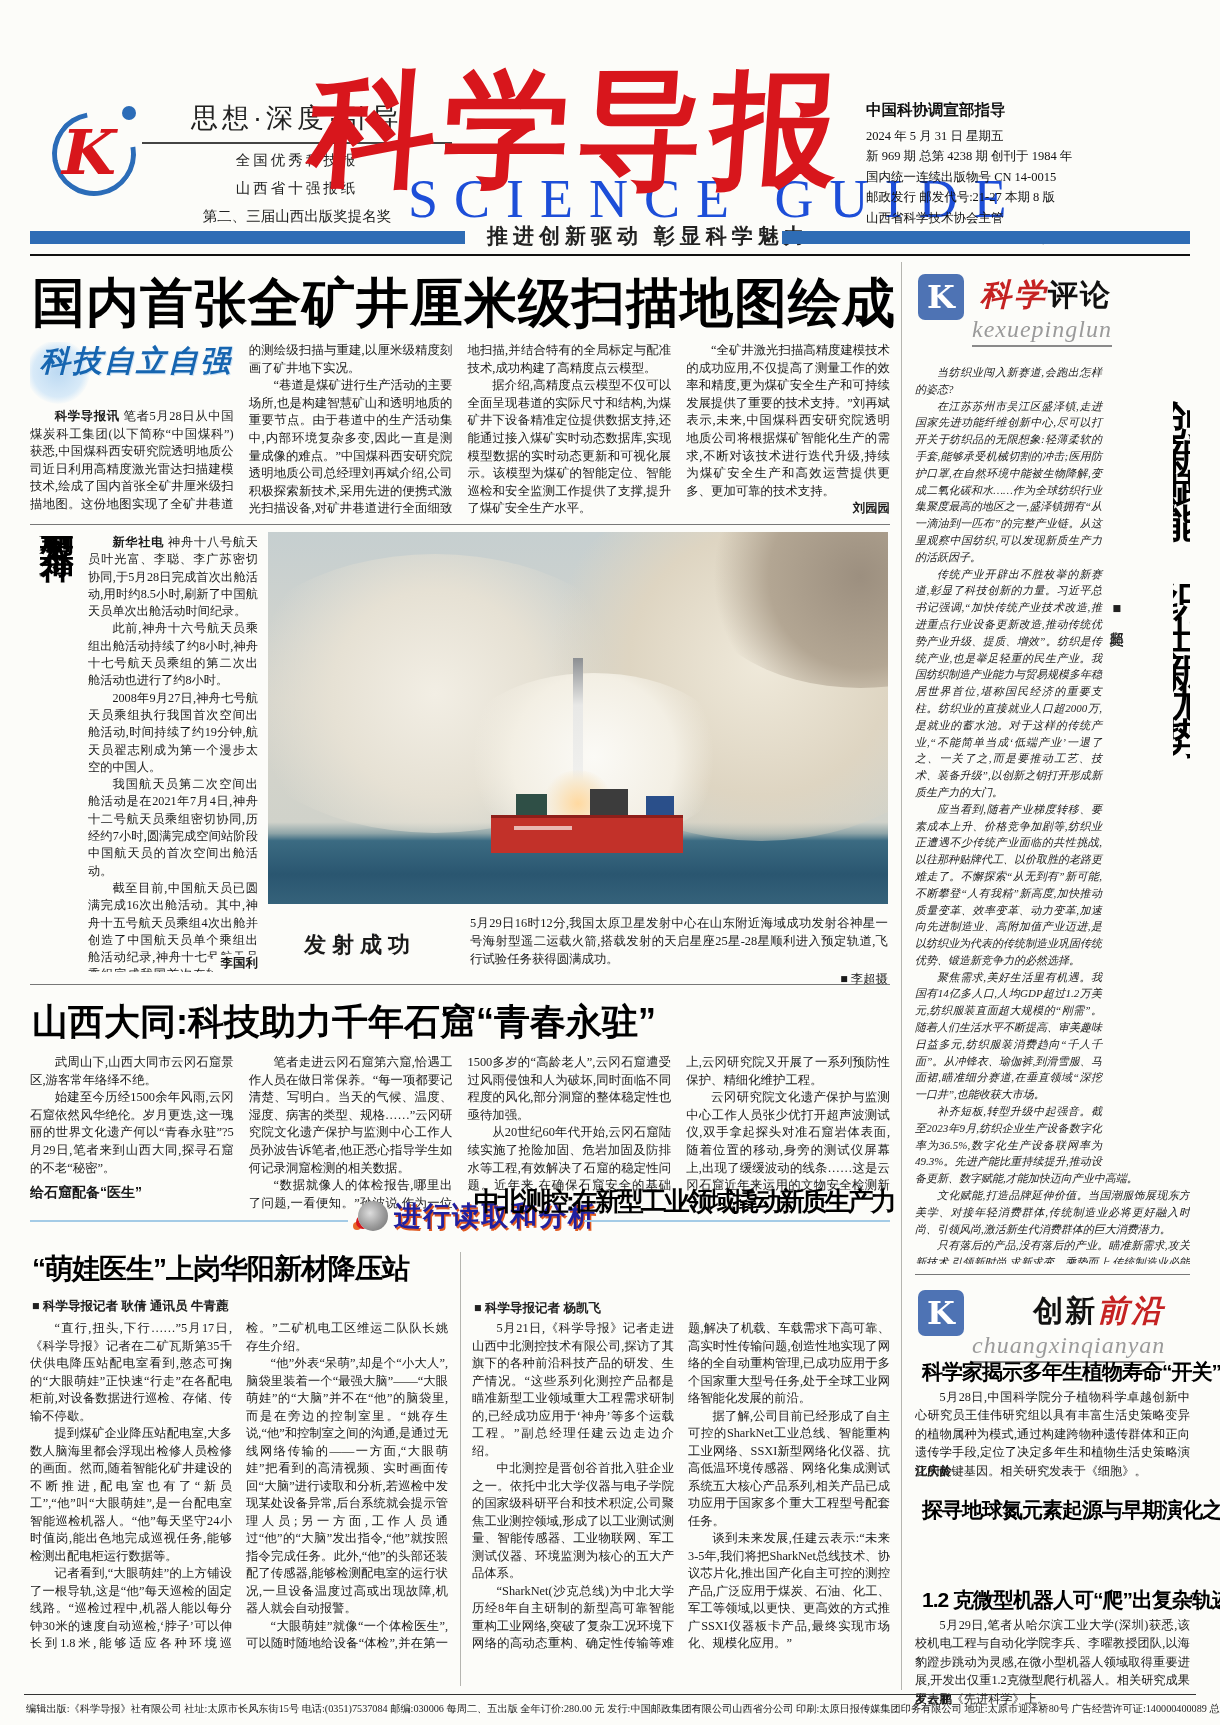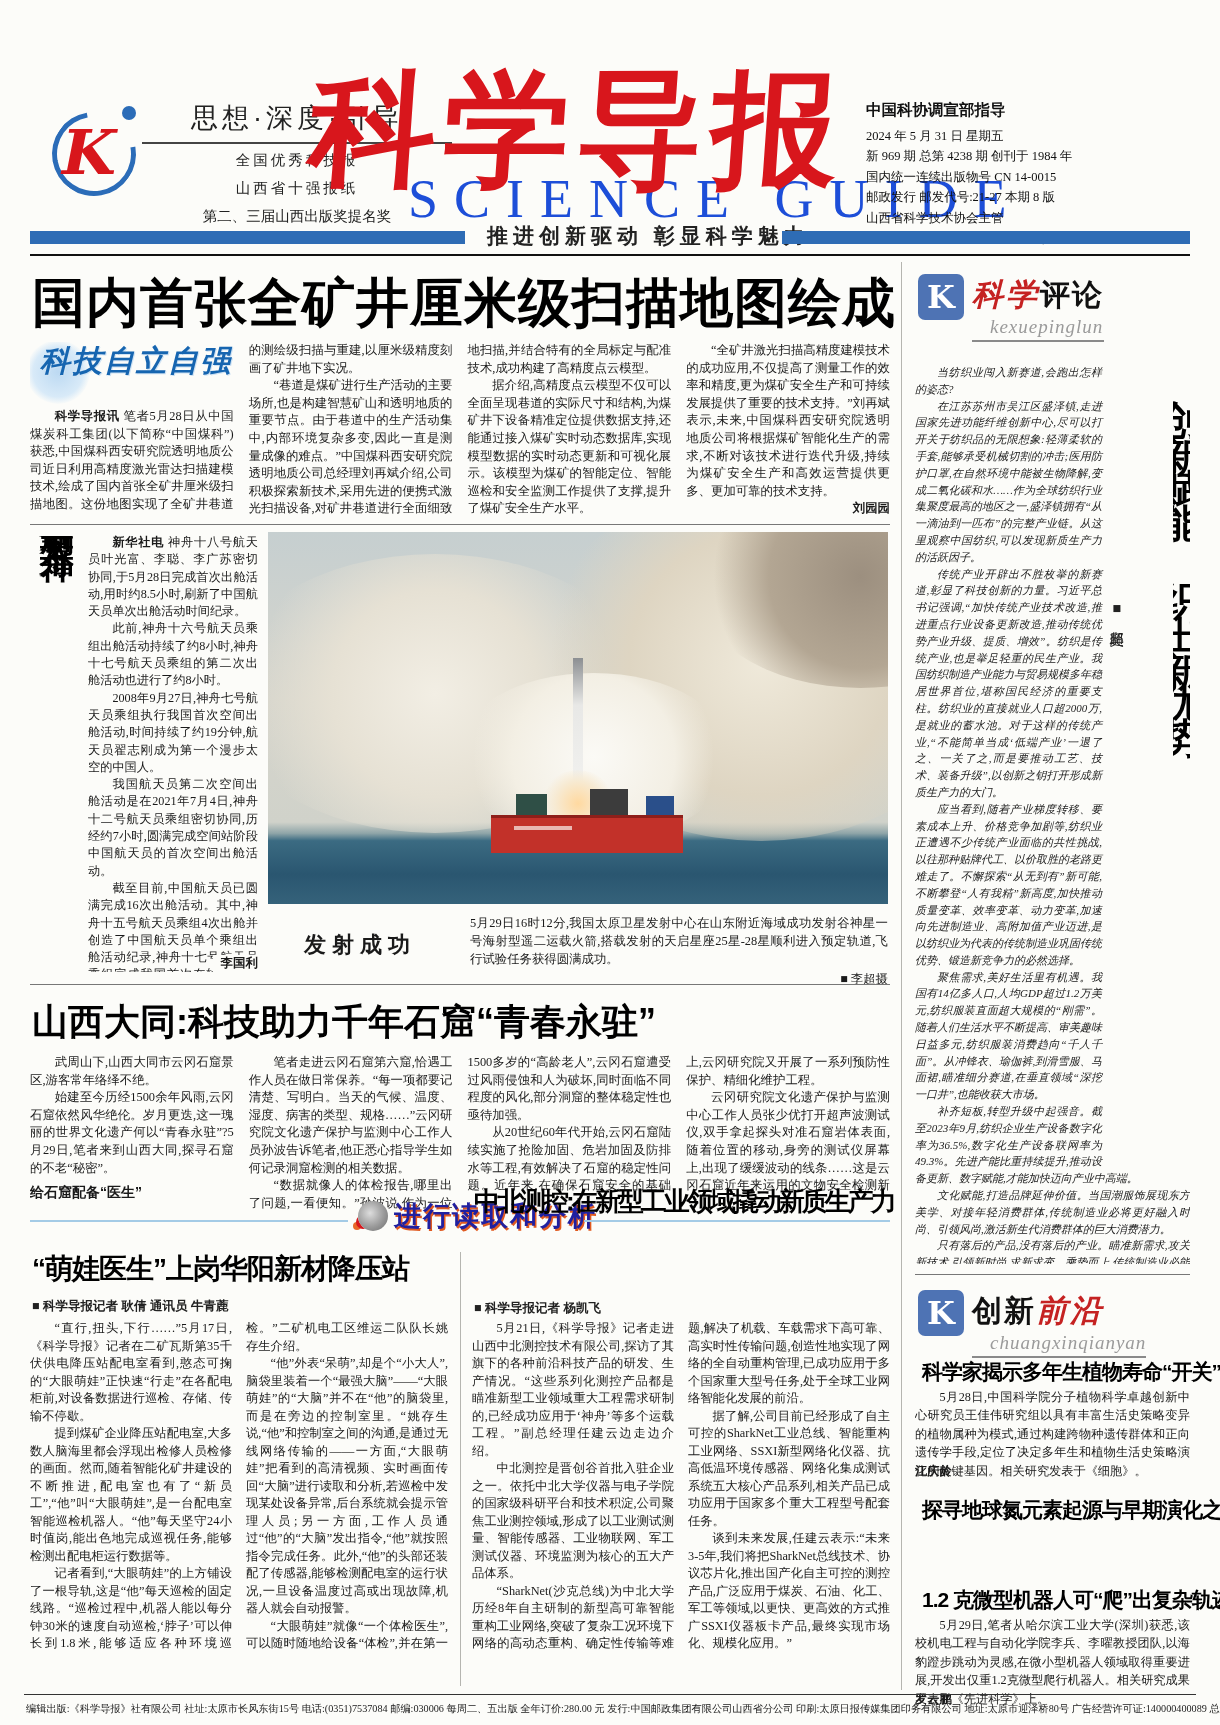--- a/index.html
+++ b/index.html
@@ -72,24 +72,24 @@
   .banner .gear{width:30px;height:30px;border-radius:50%;
         background:radial-gradient(circle at 40% 40%,#ddd 0%,#9a9a9a 55%,#6a6a6a 100%);
         box-shadow:-10px 6px 0 -8px #d8161c,-16px 10px 0 -11px #e8692a;}
   .banner .bt{font-size:27px;font-weight:900;color:#2020a0;letter-spacing:2px;
         font-family:"Liberation Sans","DejaVu Sans",sans-serif;
         text-shadow:1.5px 1.5px 0 #e05a20;}
   
   .sechead{display:flex;align-items:flex-start;gap:8px;}
   .klogo{width:46px;height:46px;background:#4e73b4;border-radius:7px;color:#fff;font-size:32px;
         font-weight:900;text-align:center;line-height:46px;font-family:"DejaVu Serif",serif;}
-  .sec-right{border-bottom:2px solid #8a8a8a;padding-bottom:2px;}
+  .sec-right{border-bottom:2px solid #8a8a8a;padding-bottom:2px;text-align:right;}
   .sec-cn{font-size:30px;font-weight:900;color:#111;font-family:"Liberation Sans",sans-serif;letter-spacing:2px;}
   .sec-red{font-size:31px;font-weight:900;color:#c52222;font-style:italic;font-family:"DejaVu Serif",serif;letter-spacing:3px;}
-  .sec-py{font-size:19px;color:#9a9a9a;font-style:italic;font-family:"Liberation Serif",serif;letter-spacing:1px;margin-left:18px;}
+  .sec-py{font-size:24px;color:#9a9a9a;font-style:italic;font-family:"Liberation Serif",serif;letter-spacing:1px;}
   .essay{font-size:11px;line-height:16.8px;text-align:justify;font-style:italic;overflow:hidden;}
   .essay p{text-indent:2em;}
   .essay-float{float:right;width:88px;height:802px;position:relative;font-style:normal;}
   .cm-vt{position:absolute;right:0;top:4px;font-size:40px;letter-spacing:34px;height:796px;}
   .cm-by{position:absolute;left:6px;top:236px;writing-mode:vertical-rl;font-size:14.5px;color:#222;
         font-family:"Liberation Sans",sans-serif;}
   .fa-title{font-size:21px;font-weight:900;color:#000;white-space:nowrap;letter-spacing:-1px;
         font-family:"Liberation Sans","DejaVu Sans",sans-serif;}
   .fa-body{font-size:12.2px;line-height:18.4px;text-align:justify;overflow:hidden;}
   .fa-by{text-align:left;font-weight:bold;font-size:12.2px;margin-top:-18px;}

